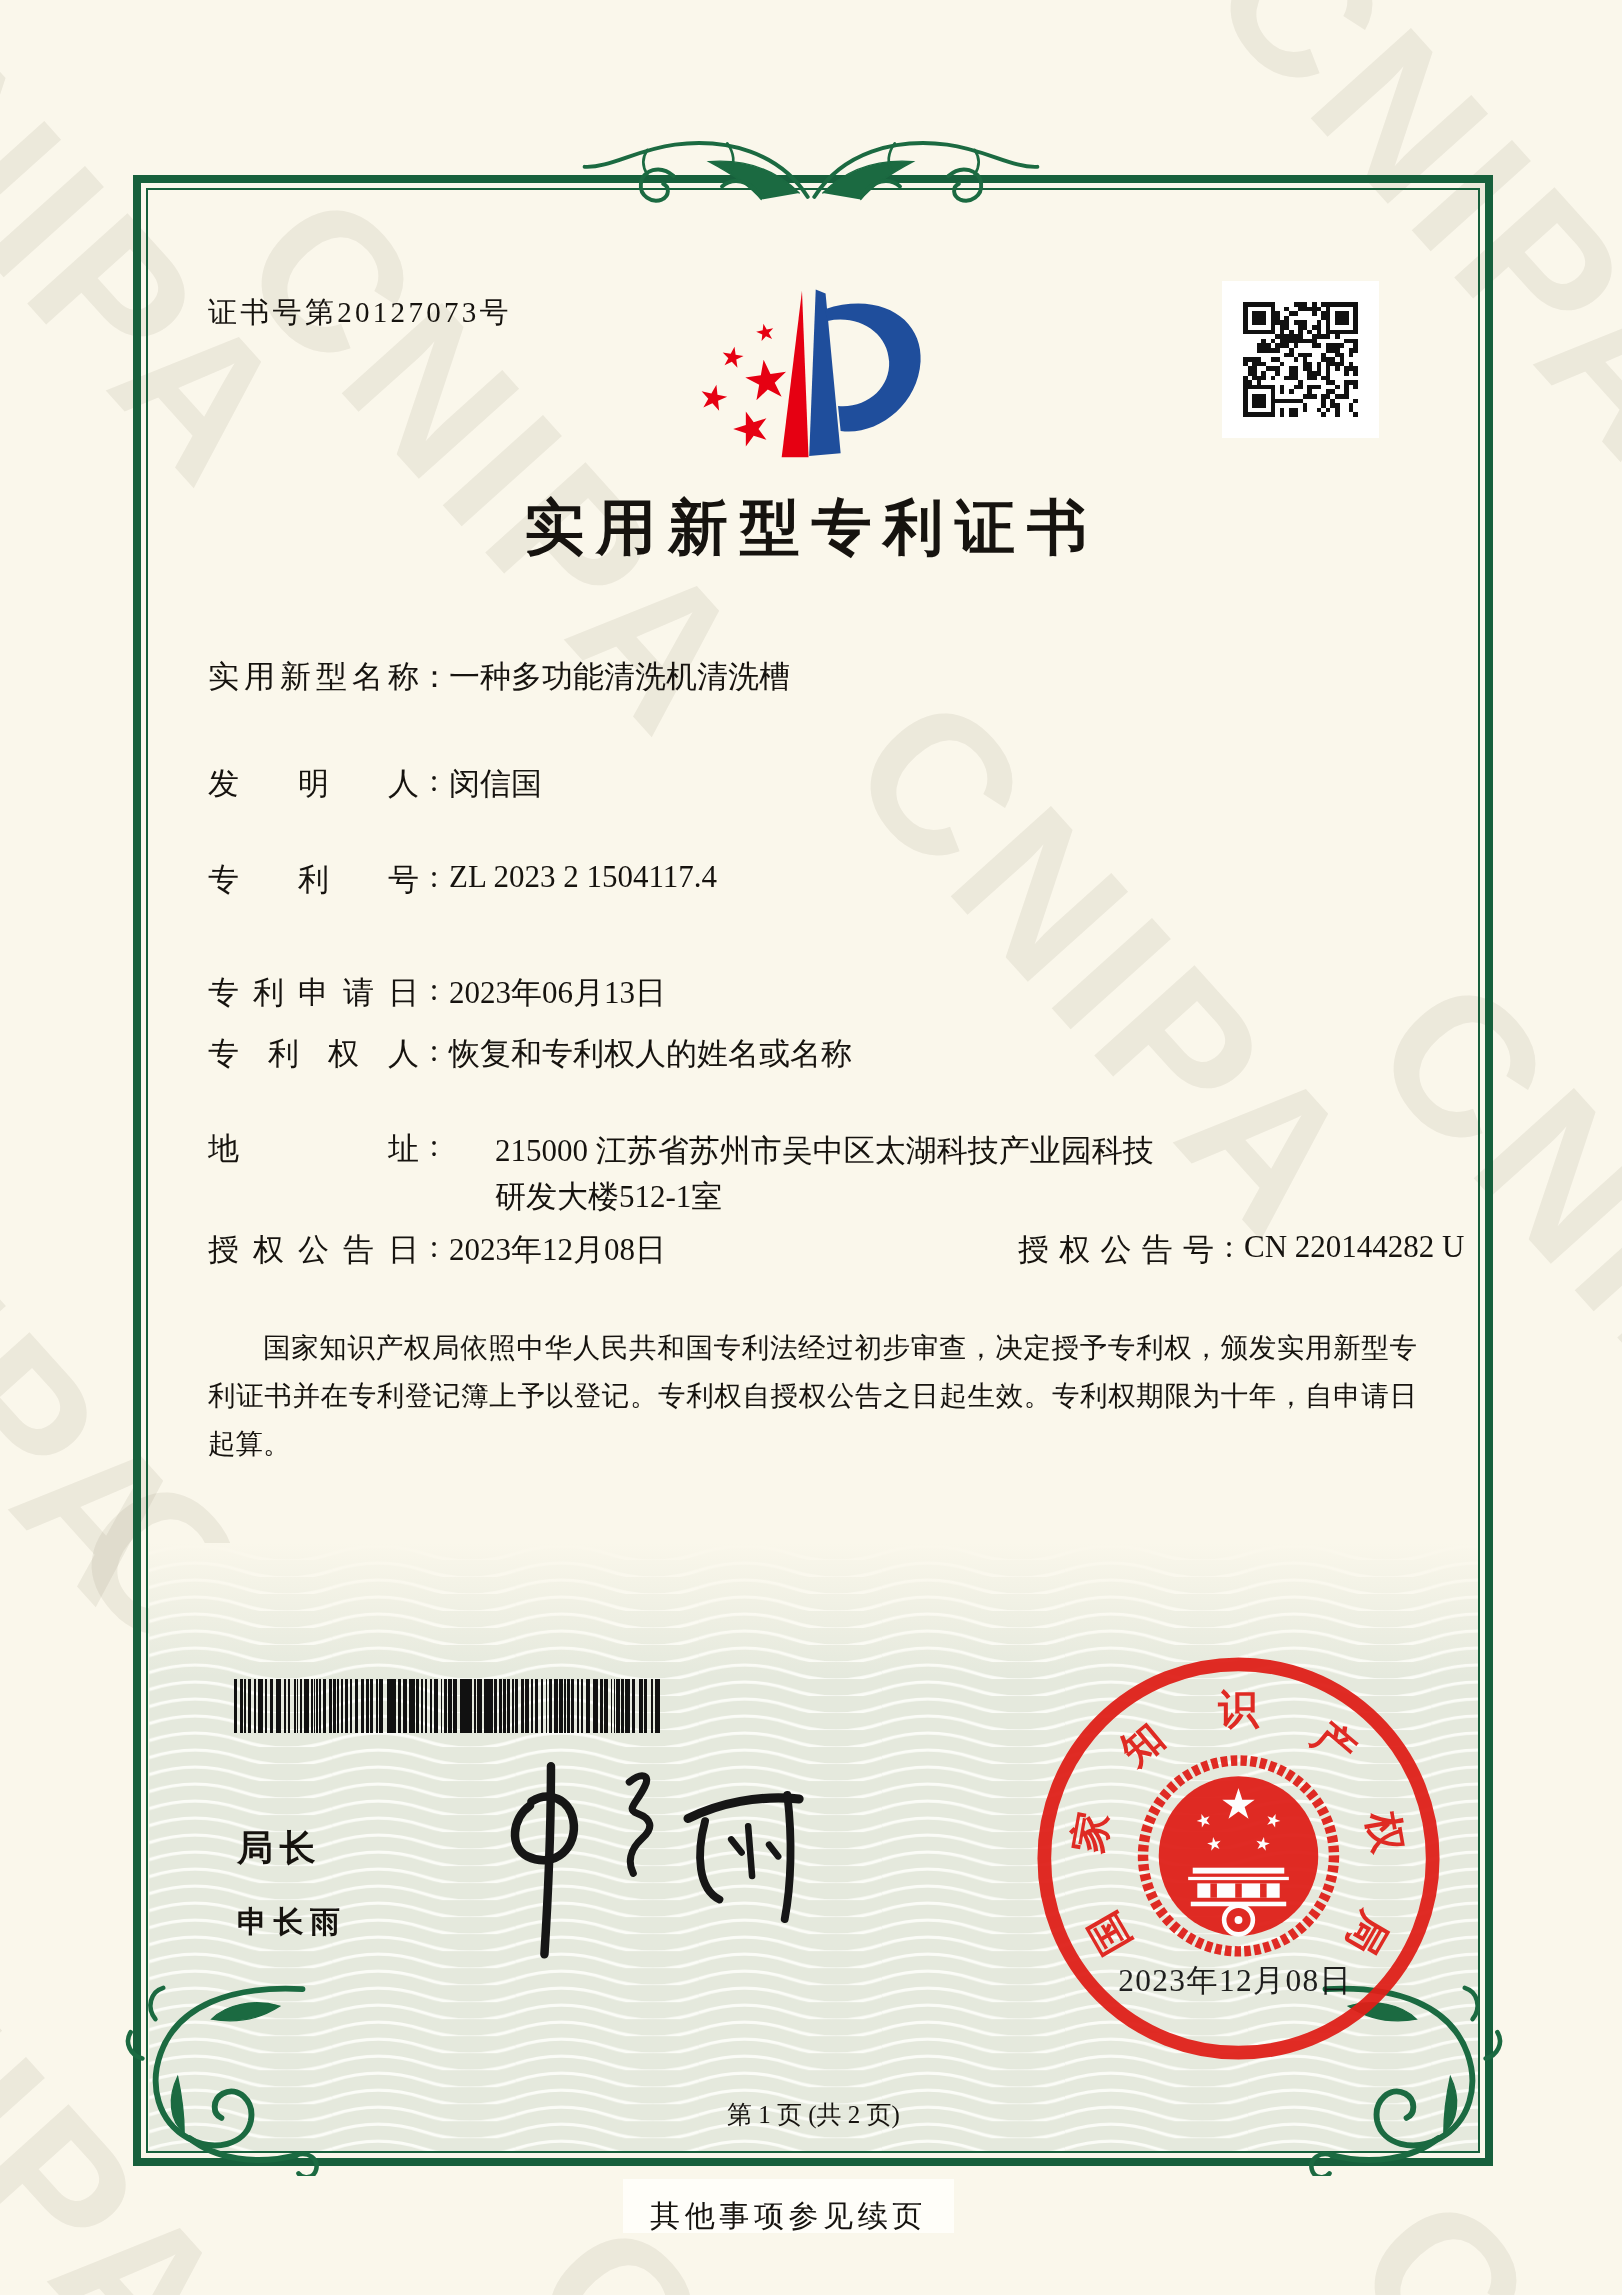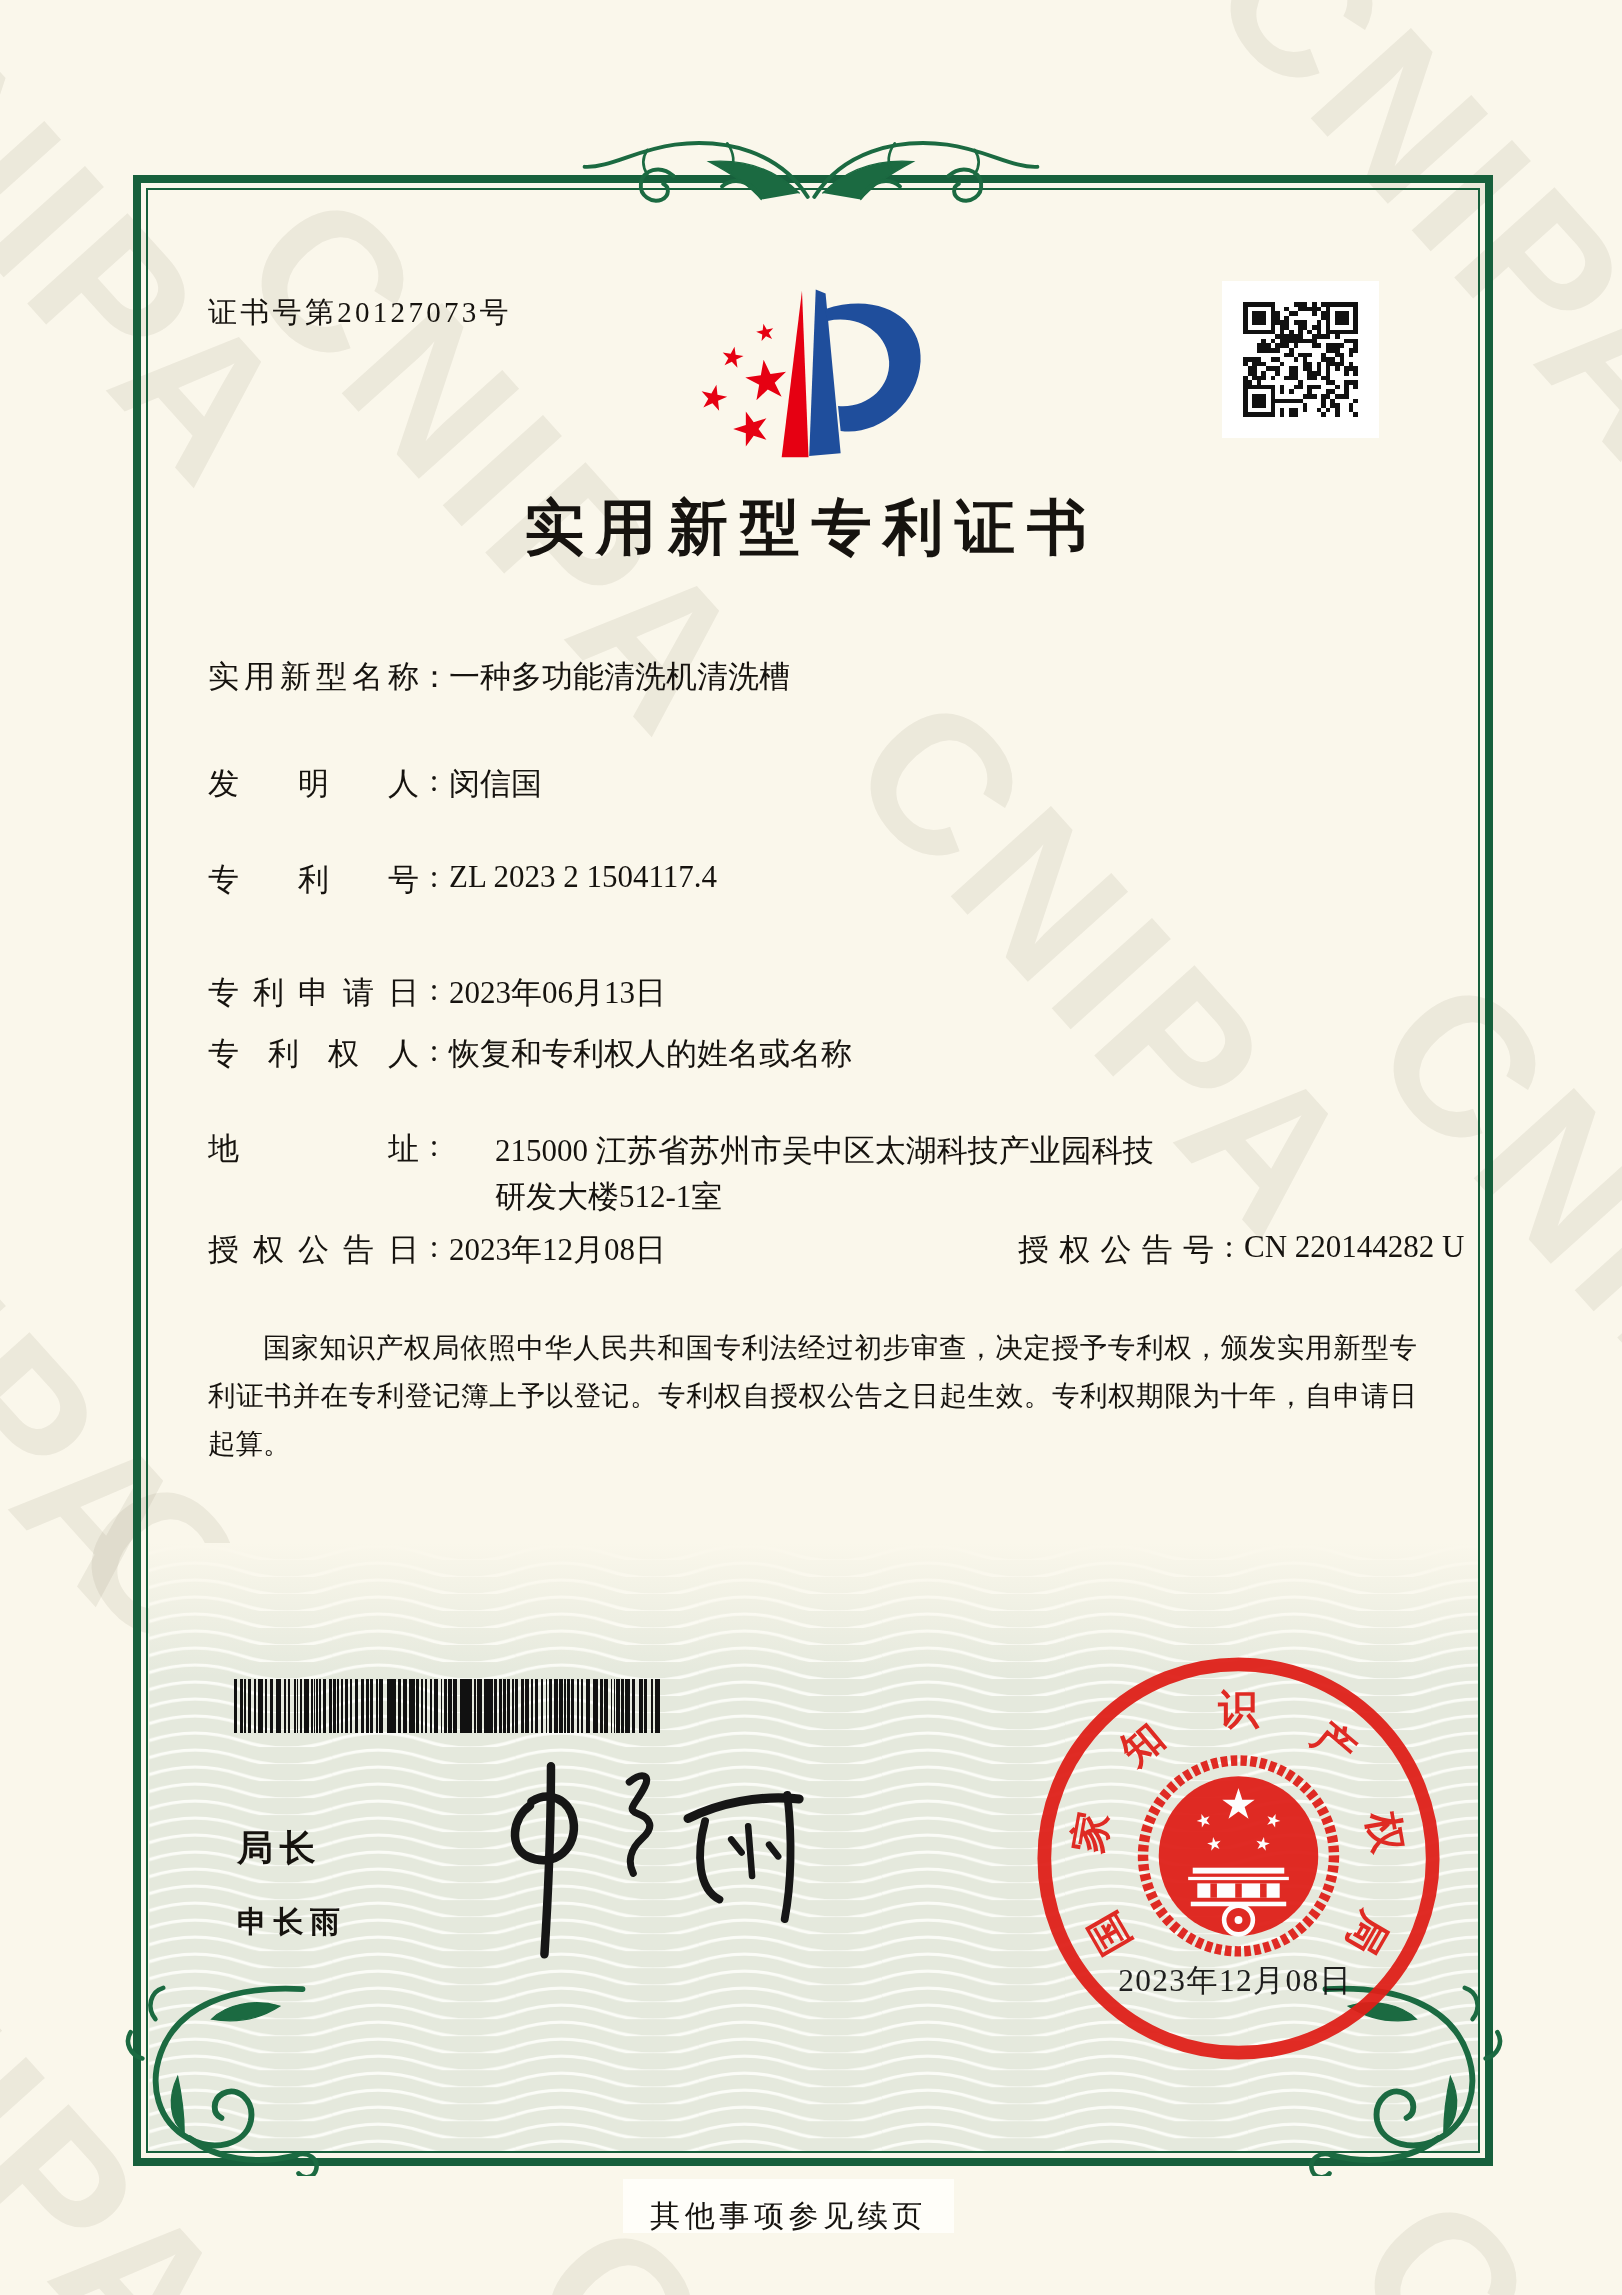--- a/index.html
+++ b/index.html
@@ -627,20 +627,21 @@
           <path d="M300,108 C348,84 408,72 470,78" stroke-width="14"></path>
           <path d="M326,112 C312,164 316,216 348,232" stroke-width="12"></path>
           <path d="M452,72 C460,140 458,210 448,262" stroke-width="12"></path>
           <path d="M392,120 C394,148 396,172 398,196" stroke-width="10"></path>
           <path d="M366,140 l16,20" stroke-width="10"></path>
           <path d="M424,148 l14,18" stroke-width="10"></path>
         </g>
       </svg>
     </div>
 
+    <div class="page-info">第 1 页 (共 2 页)</div>
     <div class="cont-box">
       <span>其他事项参见续页</span>
     </div>
   </div>
 
   <div class="seal">
     <svg width="425" height="425" viewBox="0 0 650 650" xmlns="http://www.w3.org/2000/svg">
       <g opacity="0.94">
         <circle cx="325" cy="322" r="297" fill="none" stroke="#DF1F18" stroke-width="21"></circle>
         <g fill="#DF1F18" font-size="62" font-weight="700" text-anchor="middle" font-family="'Liberation Serif','DejaVu Serif',serif">

